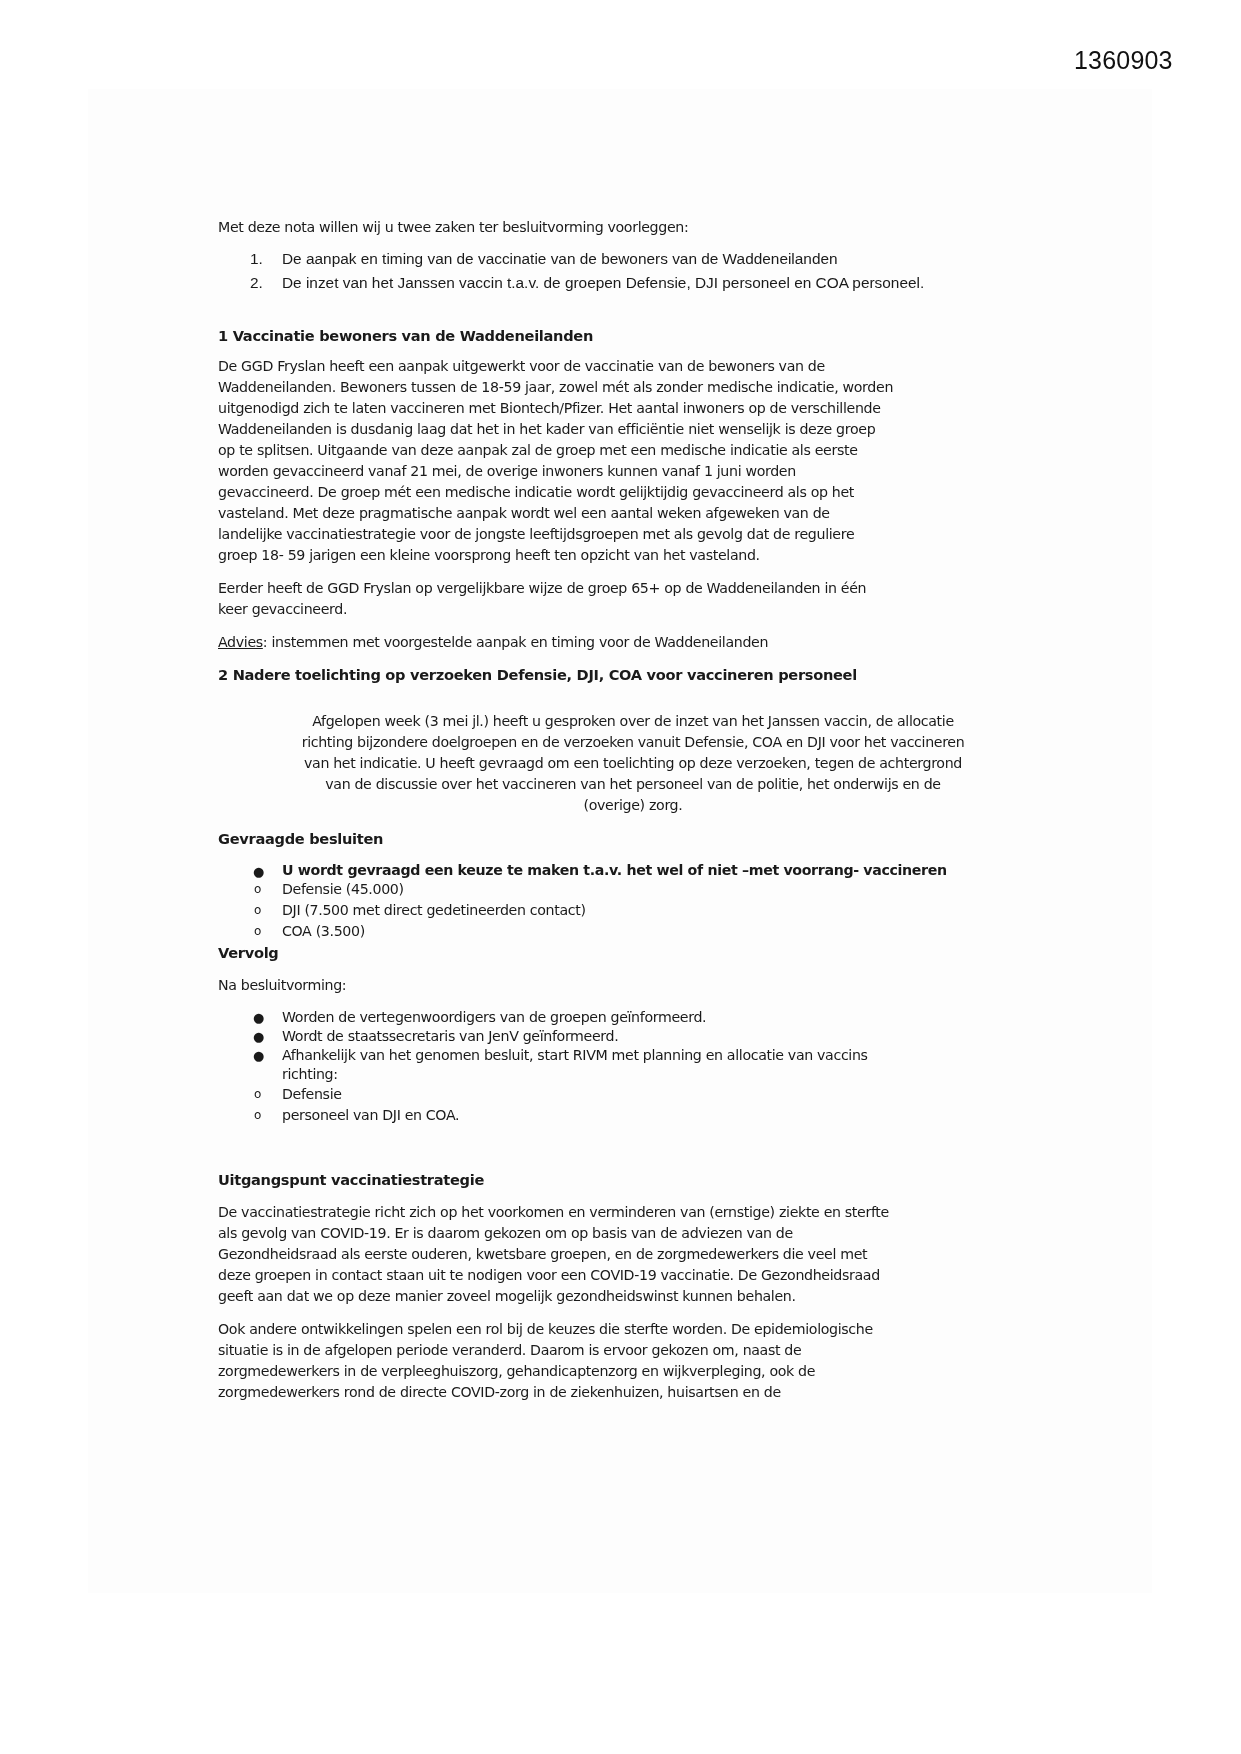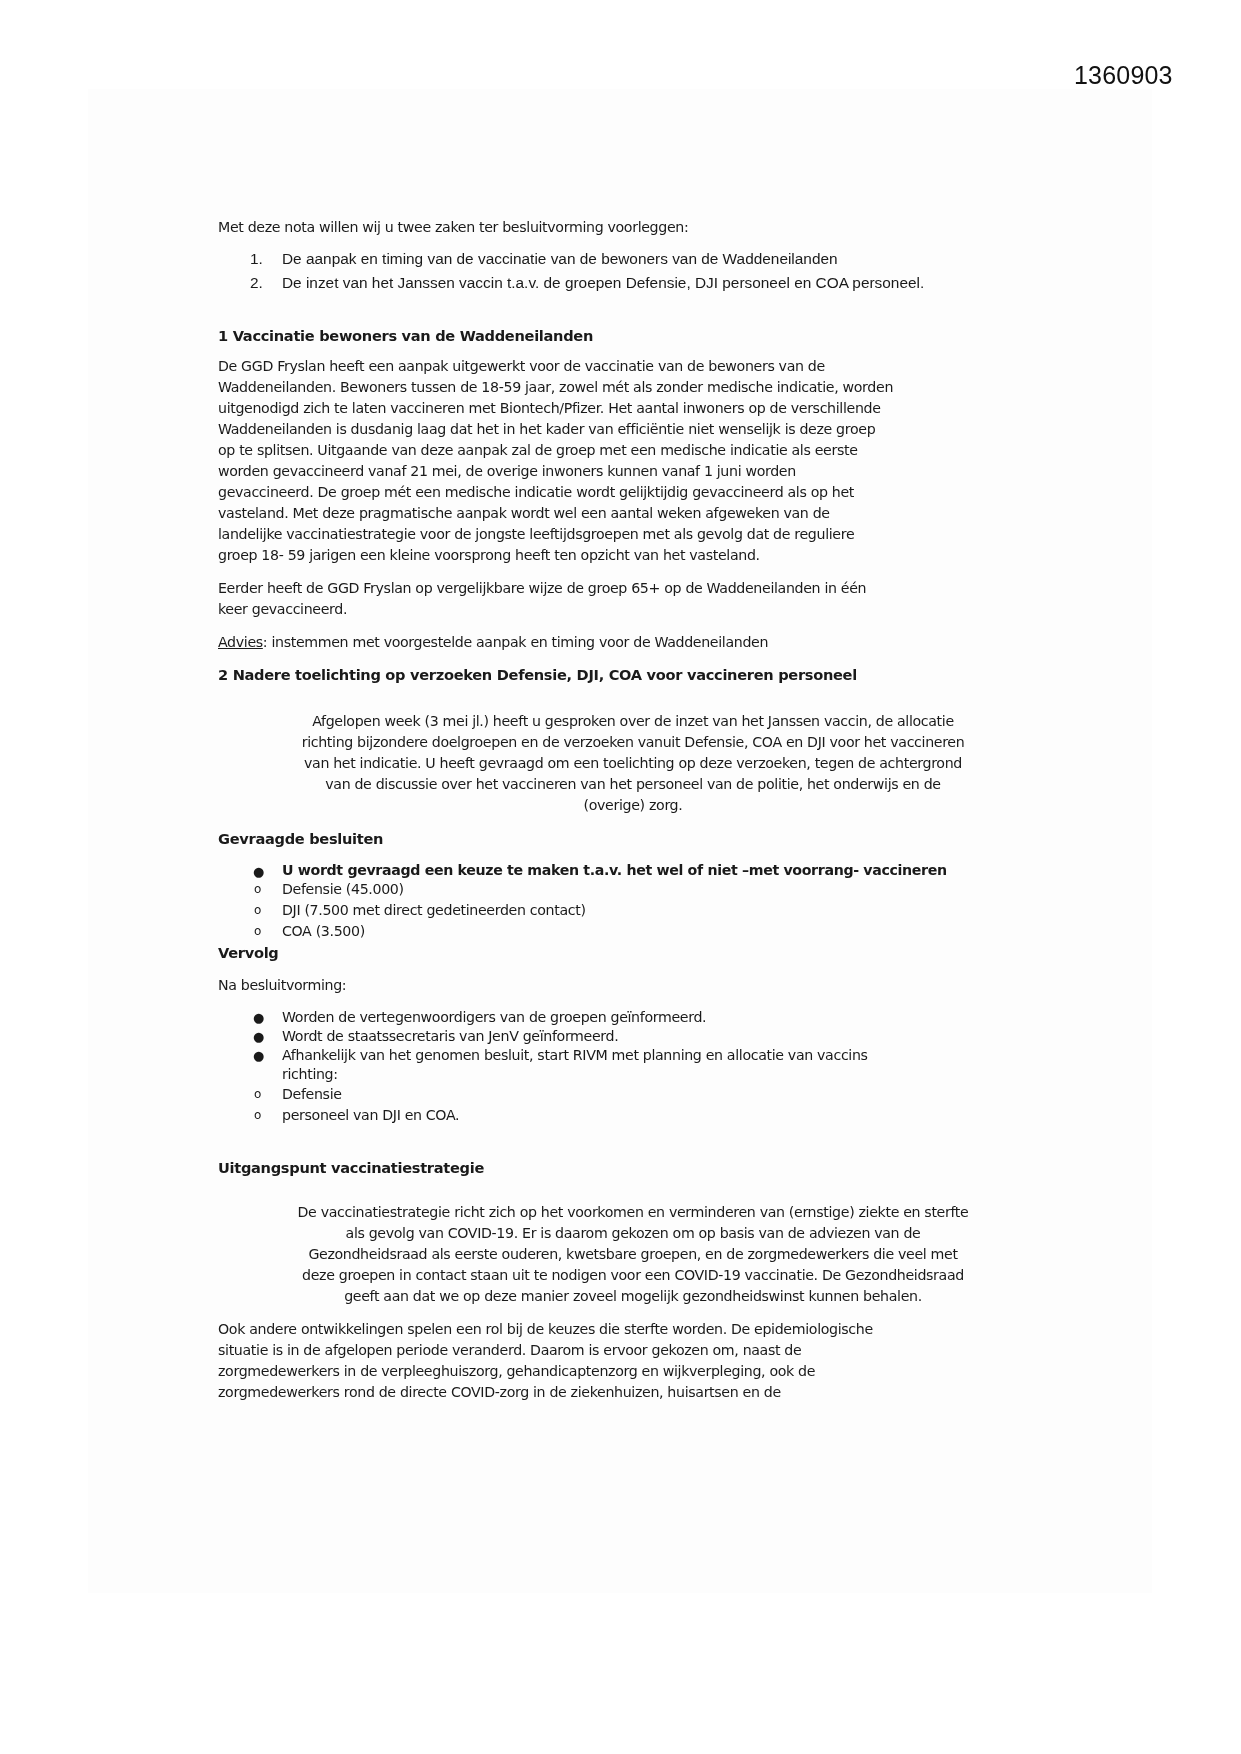--- a/index.html
+++ b/index.html
@@ -1,21 +1,21 @@
 <!DOCTYPE html>
 <html><head>
 <meta charset="utf-8">
 <style>
   html, body { margin: 0; padding: 0; }
   body {
     width: 1241px; height: 1754px; background: #ffffff; position: relative; overflow: hidden;
     font-family: "DejaVu Sans", sans-serif; color: #1a1a1a;
   }
   .doc-id {
-    position: absolute; top: 61px; left: 1074px;
+    position: absolute; top: 46px; left: 1074px;
     font-family: "Liberation Sans", sans-serif; font-size: 25px; color: #111; letter-spacing: 0.2px;
   }
   .scan {
     position: absolute; left: 88px; top: 89px; width: 1064px; height: 1504px;
     background: #fdfdfd;
   }
   .content {
     position: absolute; left: 218px; top: 217px; width: 830px;
     font-size: 14.2px; line-height: 21px; letter-spacing: -0.35px;
   }
@@ -100,22 +100,22 @@
         <span class="dot">●</span>
       <div>Afhankelijk van het genomen besluit, start RIVM met planning en allocatie van vaccins</div>
       <div>richting:</div>
     </li>
   </ul>
   <ul class="sub">
     <li><span class="circ">o</span><span>Defensie</span></li>
     <li><span class="circ">o</span><span>personeel van DJI en COA.</span></li>
   </ul>
 
-  <h2 style="margin-top:31px;">Uitgangspunt vaccinatiestrategie</h2>
-  <div style="margin-top:24px;text-align:center;">
+  <h2 style="margin-top:43px;">Uitgangspunt vaccinatiestrategie</h2>
+  <div style="margin-top:12px;">
     <div>De vaccinatiestrategie richt zich op het voorkomen en verminderen van (ernstige) ziekte en sterfte</div>
     <div>als gevolg van COVID-19. Er is daarom gekozen om op basis van de adviezen van de</div>
     <div>Gezondheidsraad als eerste ouderen, kwetsbare groepen, en de zorgmedewerkers die veel met</div>
     <div>deze groepen in contact staan uit te nodigen voor een COVID-19 vaccinatie. De Gezondheidsraad</div>
     <div>geeft aan dat we op deze manier zoveel mogelijk gezondheidswinst kunnen behalen.</div>
   </div>
   <div style="margin-top:12px;">
     <div>Ook andere ontwikkelingen spelen een rol bij de keuzes die sterfte worden. De epidemiologische</div>
     <div>situatie is in de afgelopen periode veranderd. Daarom is ervoor gekozen om, naast de</div>
     <div>zorgmedewerkers in de verpleeghuiszorg, gehandicaptenzorg en wijkverpleging, ook de</div>

